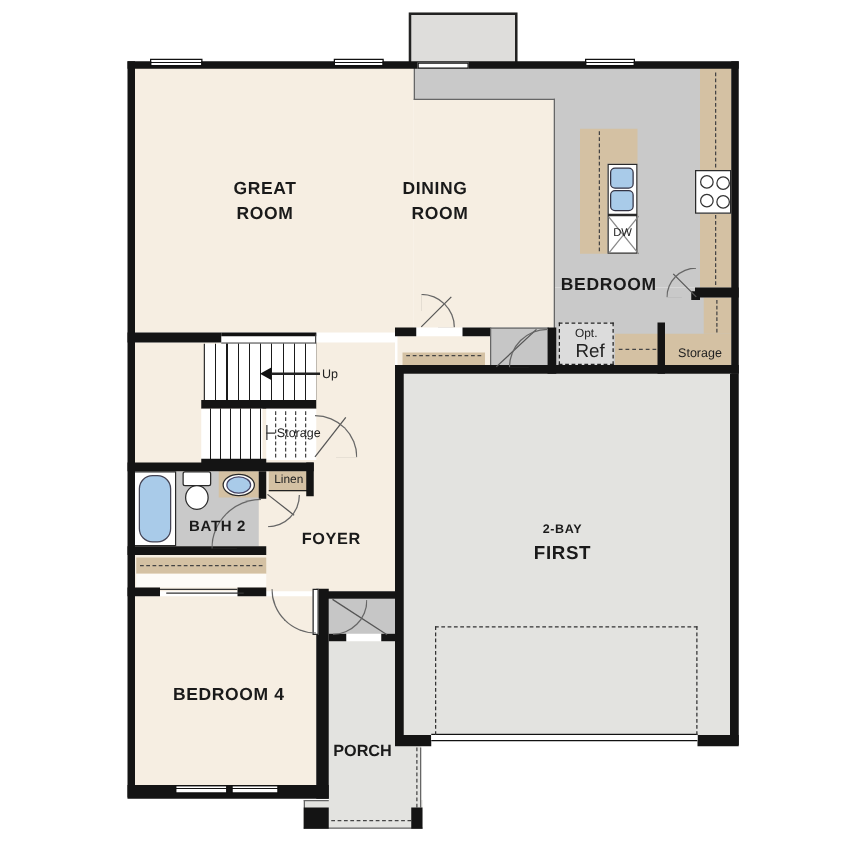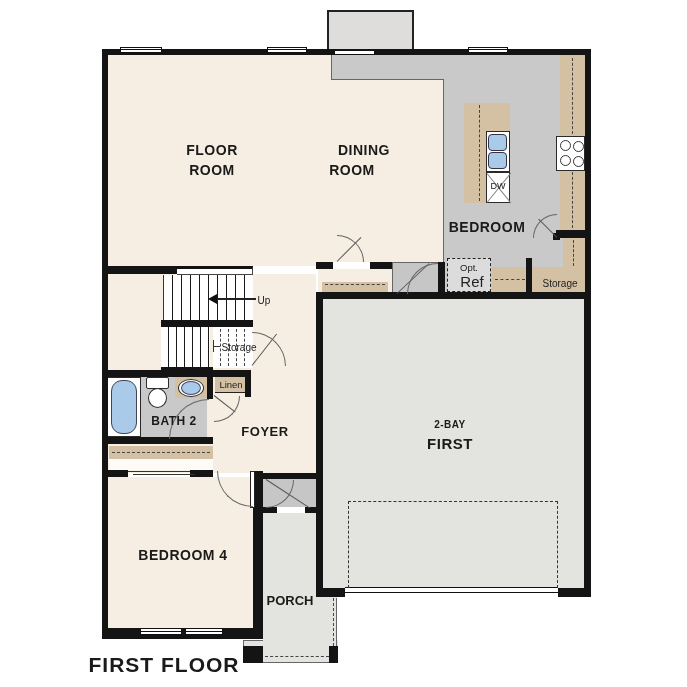--- a/index.html
+++ b/index.html
@@ -173,33 +173,32 @@
   <div class="arc-bl" style="left:217px;top:471px;width:36px;height:36px"></div>
   <div class="leaf" style="left:337px;top:261px;width:34px;transform:rotate(-45deg)"></div>
   <div class="arc-tr" style="left:337px;top:235px;width:27px;height:27px"></div>
   <div class="leaf" style="left:397px;top:293px;width:44px;transform:rotate(-43deg)"></div>
   <div class="arc-tl" style="left:407px;top:263px;width:31px;height:31px"></div>
   <div class="leaf" style="left:266px;top:479px;width:52px;transform:rotate(33deg)"></div>
   <div class="arc-br" style="left:266px;top:480px;width:28px;height:28px"></div>
   <div class="leaf" style="left:557px;top:237px;width:26px;transform:rotate(-135deg)"></div>
   <div class="arc-tl" style="left:533px;top:214px;width:24px;height:24px"></div>
 
-  <div class="lbl" style="left:212px;top:150px;font-size:14px">FLOOR</div>
+  <div class="lbl" style="left:212px;top:150px;font-size:14px">GREAT</div>
   <div class="lbl" style="left:212px;top:170px;font-size:14px">ROOM</div>
-  <div class="lbl" style="left:364px;top:150px;font-size:14px">DINING</div>
+  <div class="lbl" style="left:348px;top:150px;font-size:14px">DINING</div>
   <div class="lbl" style="left:352px;top:170px;font-size:14px">ROOM</div>
   <div class="lbl" style="left:487px;top:227px;font-size:14px">BEDROOM</div>
   <div class="lbl" style="left:450px;top:424px;font-size:10px">2-BAY</div>
   <div class="lbl" style="left:450px;top:443px;font-size:15px">FIRST</div>
   <div class="lbl" style="left:183px;top:555px;font-size:14px">BEDROOM 4</div>
   <div class="lbl" style="left:174px;top:421px;font-size:12px">BATH 2</div>
   <div class="lbl" style="left:265px;top:431px;font-size:13px">FOYER</div>
   <div class="lbl" style="left:290px;top:600px;font-size:13px;letter-spacing:0">PORCH</div>
   <div class="lbl-sm" style="left:560px;top:283px;font-size:10px">Storage</div>
   <div class="lbl-sm" style="left:239px;top:347px;font-size:10px">Storage</div>
   <div class="lbl-sm" style="left:231px;top:384px;font-size:9.5px">Linen</div>
   <div class="lbl-sm" style="left:264px;top:300px;font-size:10px">Up</div>
   <div class="lbl-sm" style="left:469px;top:267px;font-size:9.5px">Opt.</div>
   <div class="lbl-sm" style="left:472px;top:281px;font-size:15px">Ref</div>
   <div class="lbl-sm" style="left:498px;top:186px;font-size:9px">DW</div>
-  <div class="lbl" style="left:164px;top:665px;font-size:21px;letter-spacing:1px">FIRST FLOOR</div>
 
 </div>
 
 </body></html>

